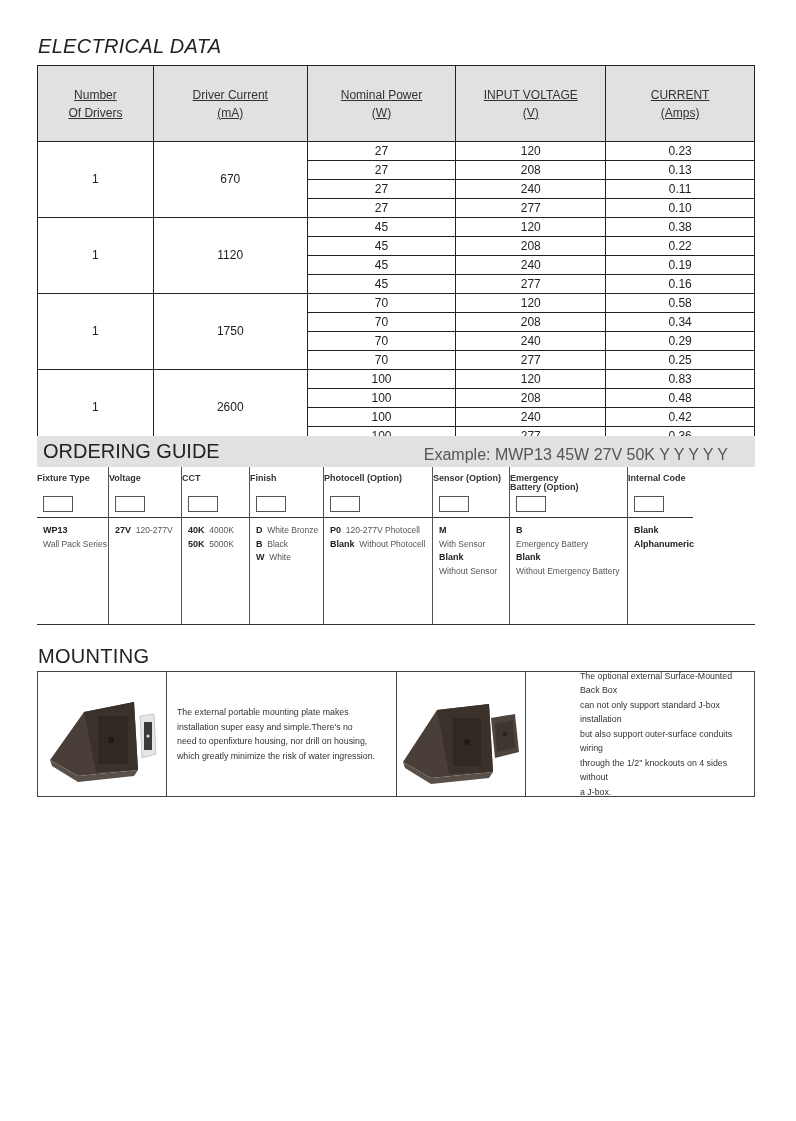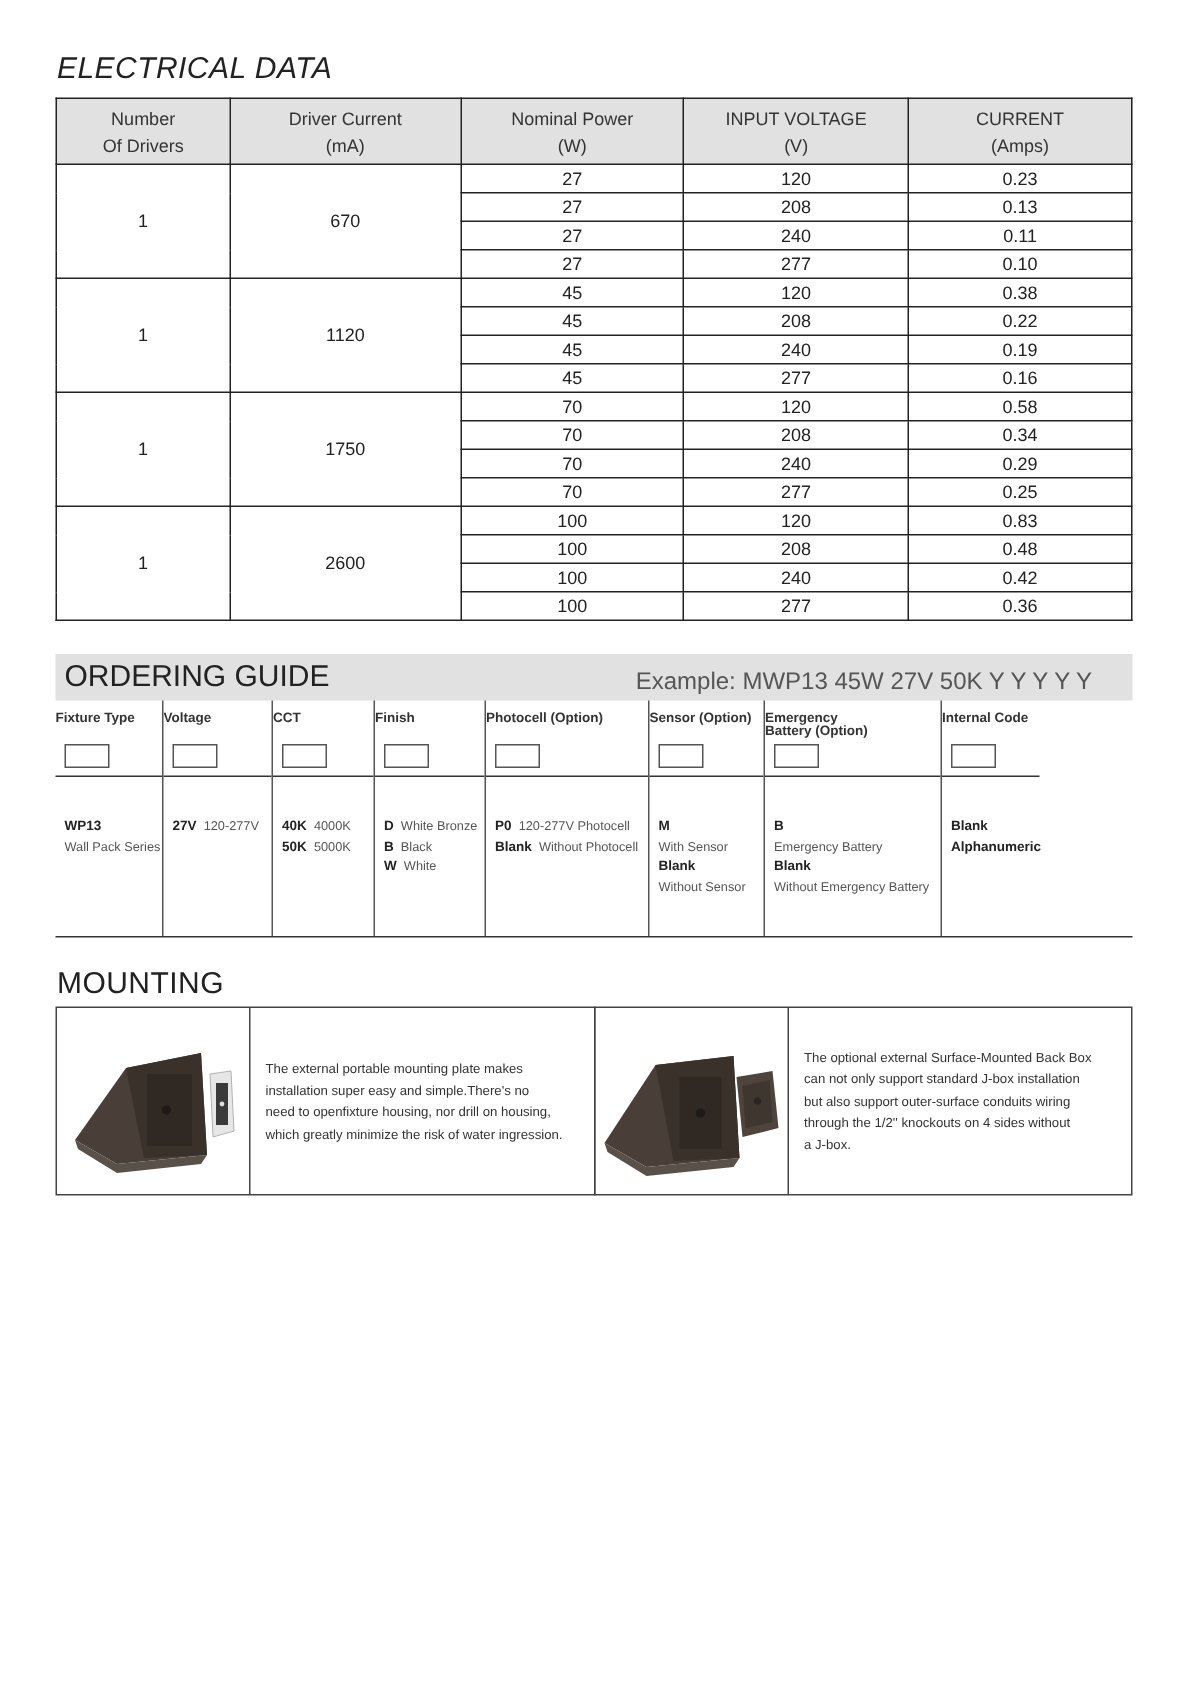--- a/index.html
+++ b/index.html
@@ -3,42 +3,42 @@
 <meta charset="utf-8">
 <style>
   html, body { margin: 0; padding: 0; background: #ffffff; }
   body { width: 796px; height: 1121px; position: relative; font-family: "Liberation Sans", sans-serif; color: #1a1a1a; overflow: hidden; }
   .section-title { position: absolute; left: 38px; font-size: 20px; letter-spacing: 0.3px; color: #222; font-weight: normal; }
   #elec-title { top: 35px; font-style: italic; }
   #mount-title { top: 645px; }
 
   
   table.elec { position: absolute; left: 37px; top: 65px; width: 718px; border-collapse: collapse; font-size: 12px; }
-  table.elec th { background: #e1e1e1; font-weight: normal; color: #333; height: 43px; border: 1px solid #222; text-align: center; line-height: 18px; padding: 0; }
+  table.elec th { background: #e1e1e1; font-weight: normal; color: #333; height: 43px; border: 1px solid #222; text-align: center; line-height: 18px; padding: 16px; text-decoration: underline; }
   table.elec td { border: 1px solid #222; text-align: center; height: 18px; padding: 0; line-height: 17px; color: #222; }
   table.elec td.merge { vertical-align: middle; }
 
   
   .og-bar { position: absolute; left: 37px; top: 436px; width: 718px; height: 31px; background: #e1e1e1; }
   .og-title { position: absolute; left: 6px; top: 4px; font-size: 20px; color: #222; }
   .og-example { position: absolute; right: 27px; top: 10px; font-size: 16px; color: #555; }
   .og-grid { position: absolute; left: 37px; top: 467px; width: 718px; height: 157px; border-bottom: 1px solid #333; display: flex; }
   .og-col { position: relative; height: 100%; border-left: 1px solid #555; box-sizing: border-box; }
   .og-col:first-child { border-left: none; }
   .og-head { height: 50px; border-bottom: 1px solid #333; position: relative; }
   .og-label { position: absolute; left: 0; top: 7px; font-size: 9px; font-weight: bold; color: #333; line-height: 9px; }
   .og-box { position: absolute; left: 6px; top: 29px; width: 28px; height: 14px; border: 1px solid #555; background: #fff; }
-  .og-body { padding: 6px 6px 0 6px; font-size: 8.5px; line-height: 13.5px; color: #555; margin-top: 20px; }
+  .og-body { padding: 6px 6px 0 6px; font-size: 8.5px; line-height: 13.5px; color: #555; }
   .og-body b { color: #222; font-size: 9px; }
   .og-line { white-space: nowrap; }
 
   
   .mount { position: absolute; top: 671px; height: 126px; border: 1px solid #444; box-sizing: border-box; display: flex; }
   #mount-1 { left: 37px; width: 360px; }
-  #mount-2 { left: 396px; width: 359px; }
+  #mount-2 { left: 396px; width: 359px; gap: 44px; }
   .mount-img { width: 128px; height: 100%; border-right: 1px solid #444; position: relative; }
   .mount-text { flex: 1; padding: 0 10px; display: flex; align-items: center; font-size: 8.8px; line-height: 14.5px; color: #333; }
   .mount-text span { display: block; }
 </style>
 </head>
 <body>
 
 <div class="section-title" id="elec-title">ELECTRICAL DATA</div>
 
 <table class="elec">

